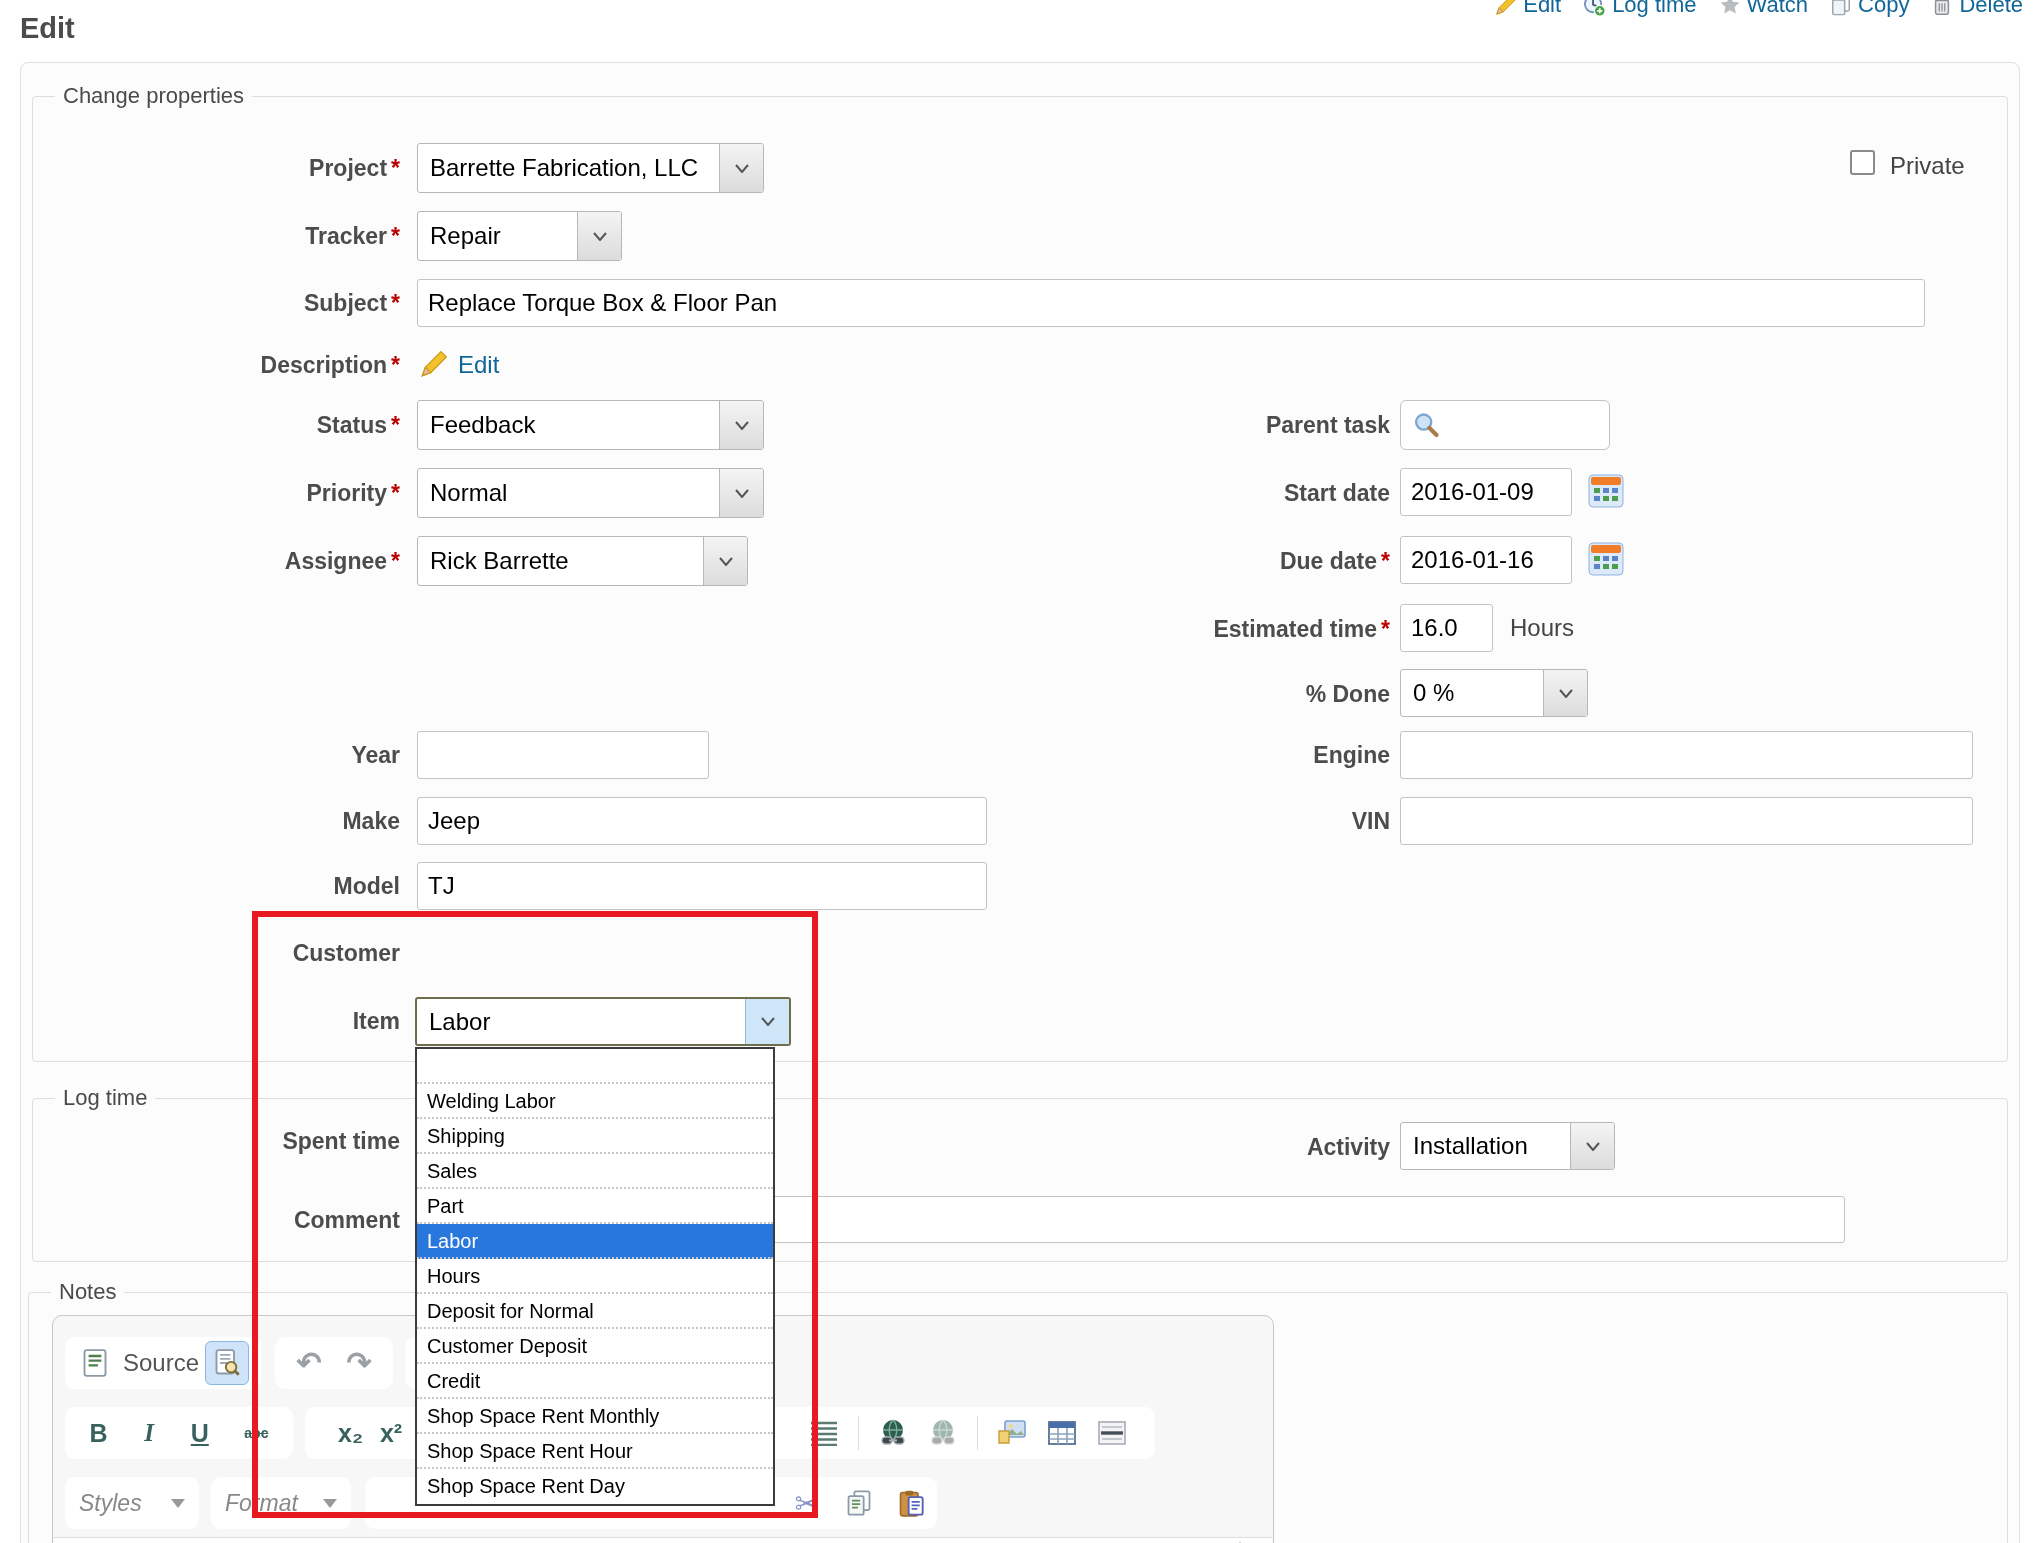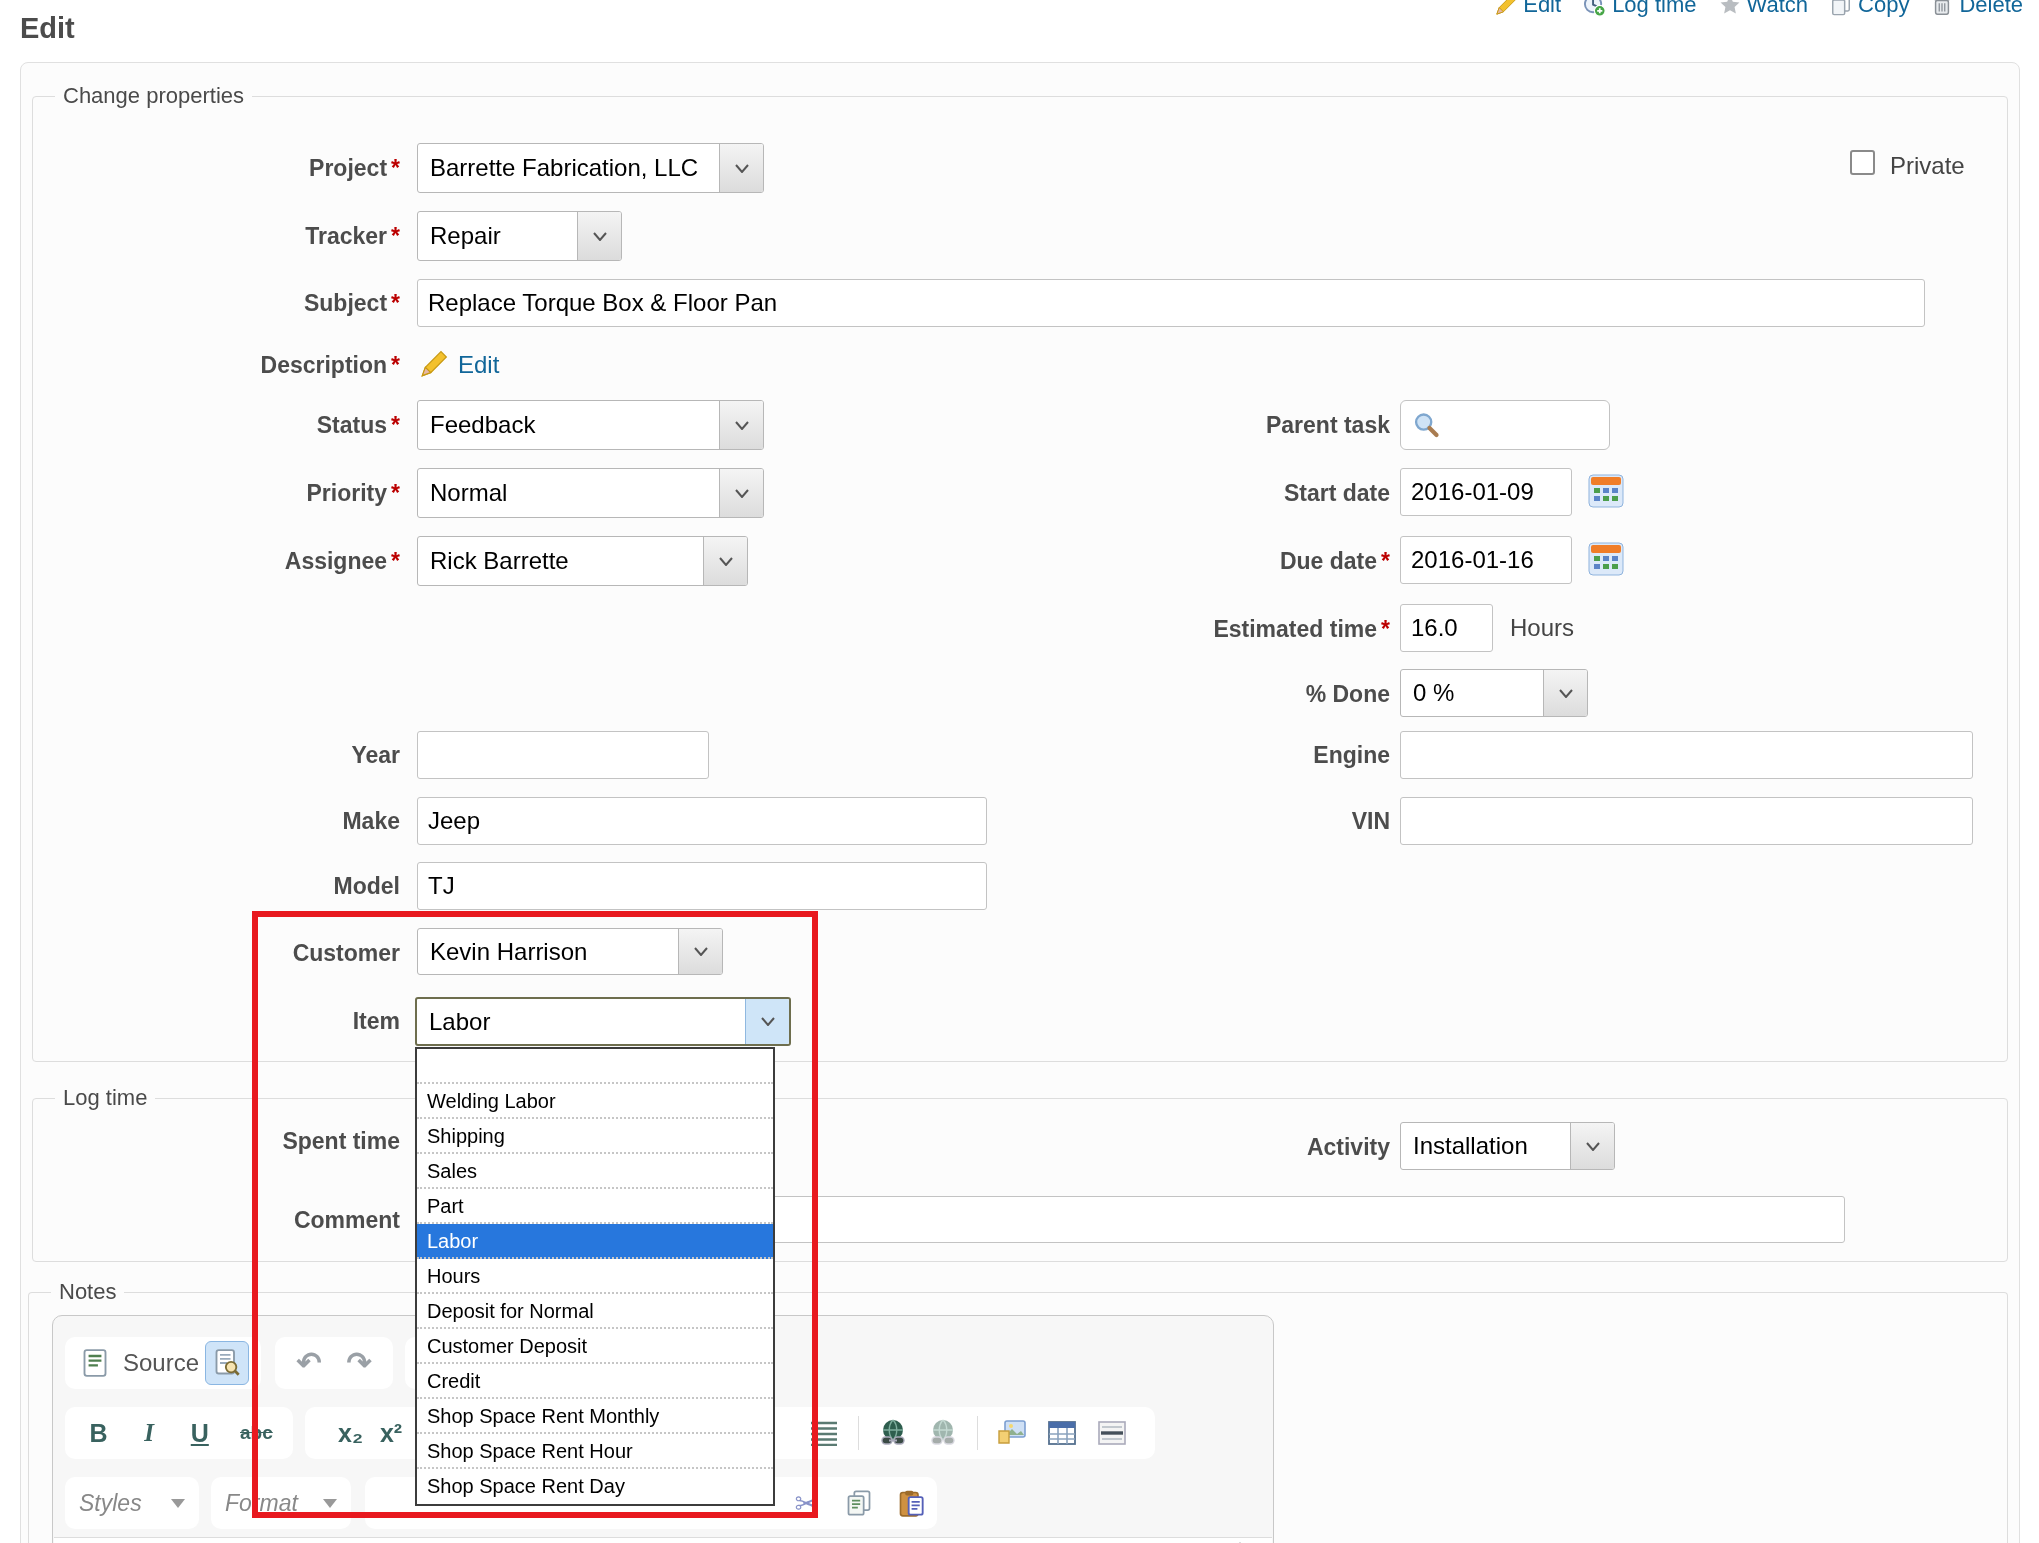--- a/index.html
+++ b/index.html
@@ -238,28 +238,20 @@
 
   <div class="lbl" style="left:60px; top:808px;"><span>Make</span></div>
   <input class="inp" style="left: 417px; top: 797px; width: 570px; height: 48px;" readonly="" value="Jeep">
   <div class="lbl lbl-r" style="top:808px;"><span>VIN</span></div>
   <input class="inp" style="left: 1400px; top: 797px; width: 573px; height: 48px;" readonly="" value="">
 
   <div class="lbl" style="left:60px; top:873px;"><span>Model</span></div>
   <input class="inp" style="left: 417px; top: 862px; width: 570px; height: 48px;" readonly="" value="TJ">
 
   <div class="lbl" style="left:60px; top:940px;"><span>Customer</span></div>
-  <div class="sel" style="left:417px; top:928px; width:306px; height:47px;">
-    <span class="sel-text">Kevin Harrison</span>
-    <span class="sel-btn">
-        <svg class="chev" viewBox="0 0 14 9">
-          <polyline points="1,1 7,8 13,1" fill="none" stroke="#555" stroke-width="2"></polyline>
-        </svg>
-      </span>
-  </div>
 
   <div class="lbl" style="left:60px; top:1008px;"><span>Item</span></div>
   <div class="sel focused" style="left:415px; top:997px; width:376px; height:49px;">
     <span class="sel-text">Labor</span>
     <span class="sel-btn">
         <svg class="chev" viewBox="0 0 14 9">
           <polyline points="1,1 7,8 13,1" fill="none" stroke="#555" stroke-width="2"></polyline>
         </svg>
       </span>
   </div>
@@ -349,21 +341,21 @@
       <span class="tbtn" style="width:40px;">
           <span class="tl">B</span>
         </span>
       <span class="tbtn" style="width:34px;">
           <span class="tl" style="font-style:italic; font-family:'Liberation Serif',serif;">I</span>
         </span>
       <span class="tbtn" style="width:40px;">
           <span class="tl" style="text-decoration:underline;">U</span>
         </span>
       <span class="tbtn" style="width:46px;">
-          <span class="tl" style="font-size:19px; text-decoration:line-through;">abc</span>
+          <span class="tl" style="font-size:14px; text-decoration:line-through;">abc</span>
         </span>
     </div>
     <div class="pill" style="left:252px; top:91px; width:850px; padding-left:14px; gap:6px;">
       <span class="tbtn" style="width:44px;justify-content:flex-end;">
           <span class="tl">x₂</span>
         </span>
       <span class="tbtn" style="width:44px;">
           <span class="tl">x²</span>
         </span>
       <span class="tdiv"></span>

